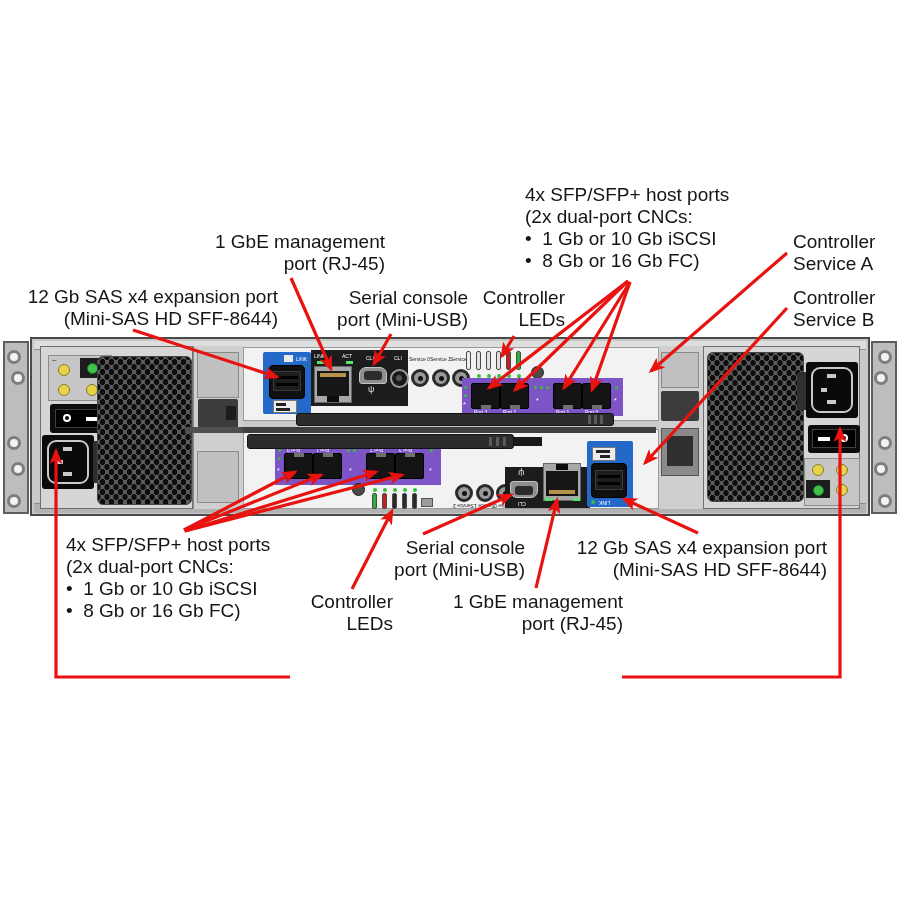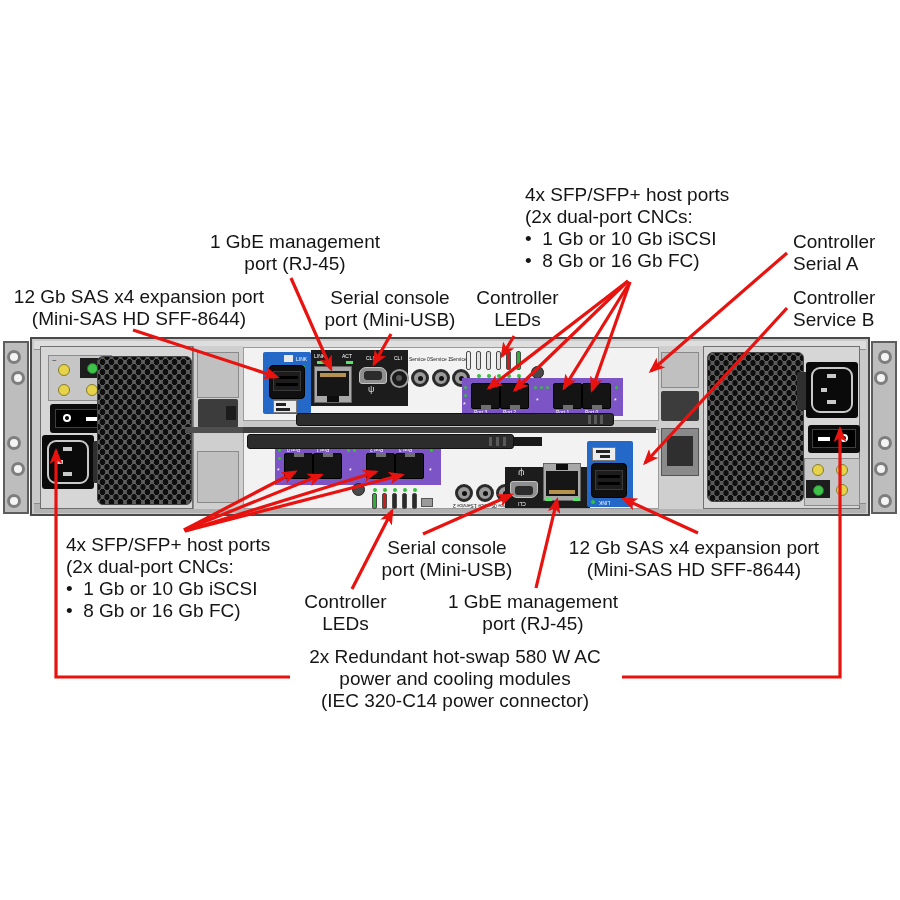--- a/index.html
+++ b/index.html
@@ -1,20 +1,20 @@
 <!DOCTYPE html>
 <html><head>
 <meta charset="utf-8">
 <style>
   html,body{margin:0;padding:0;background:#fff;}
   #stage{position:relative;width:900px;height:900px;background:#fff;overflow:hidden;
          font-family:"Liberation Sans","DejaVu Sans",sans-serif;}
   .abs{position:absolute;box-sizing:border-box;}
   .lbl{position:absolute;color:#151515;font-size:19px;line-height:22px;white-space:nowrap;}
-  .ctr{text-align:center;}
+  .ctr{text-align:right;}
   .pre{white-space:pre;}
   .hole{position:absolute;width:14px;height:14px;border-radius:50%;
         background:#f4f4f4;border:3px solid #7e7e7e;box-sizing:border-box;}
   .grille{position:absolute;background-color:#5d5d5d;border:1px solid #464646;border-radius:6px;
         background-image:radial-gradient(circle,#0e0e0e 2.7px,rgba(0,0,0,0) 3.1px),
                          radial-gradient(circle,#0e0e0e 2.7px,rgba(0,0,0,0) 3.1px);
         background-size:9px 10px;background-position:0 0,4.5px 5px;}
   .ledr{position:absolute;border-radius:50%;}
   .amber{background:#e6d34a;border:1px solid #857c28;}
   .green{background:#3ec24a;border:1px solid #1f7a28;}
@@ -317,21 +317,21 @@
     <div>LEDs</div>
   </div>
   <div class="lbl" style="left:525px;top:184px;">
     <div class="pre">4x SFP/SFP+ host ports</div>
     <div class="pre">(2x dual-port CNCs:</div>
     <div class="pre">•  1 Gb or 10 Gb iSCSI</div>
     <div class="pre">•  8 Gb or 16 Gb FC)</div>
   </div>
   <div class="lbl" style="left:793px;top:231px;">
     <div>Controller</div>
-    <div>Serial A</div>
+    <div>Service A</div>
   </div>
   <div class="lbl" style="left:793px;top:287px;">
     <div>Controller</div>
     <div>Service B</div>
   </div>
 
   <div class="lbl" style="left:66px;top:534px;">
     <div class="pre">4x SFP/SFP+ host ports</div>
     <div class="pre">(2x dual-port CNCs:</div>
     <div class="pre">•  1 Gb or 10 Gb iSCSI</div>
@@ -346,19 +346,14 @@
     <div>(Mini-SAS HD SFF-8644)</div>
   </div>
   <div class="lbl ctr" style="left:298px;top:591px;width:95px;">
     <div>Controller</div>
     <div>LEDs</div>
   </div>
   <div class="lbl ctr" style="left:443px;top:591px;width:180px;">
     <div>1 GbE management</div>
     <div>port (RJ-45)</div>
   </div>
-  <div class="lbl ctr" style="left:305px;top:646px;width:300px;">
-    <div>2x Redundant hot-swap 580 W AC</div>
-    <div>power and cooling modules</div>
-    <div>(IEC 320-C14 power connector)</div>
-  </div>
 
 </div>
 
 </body></html>

